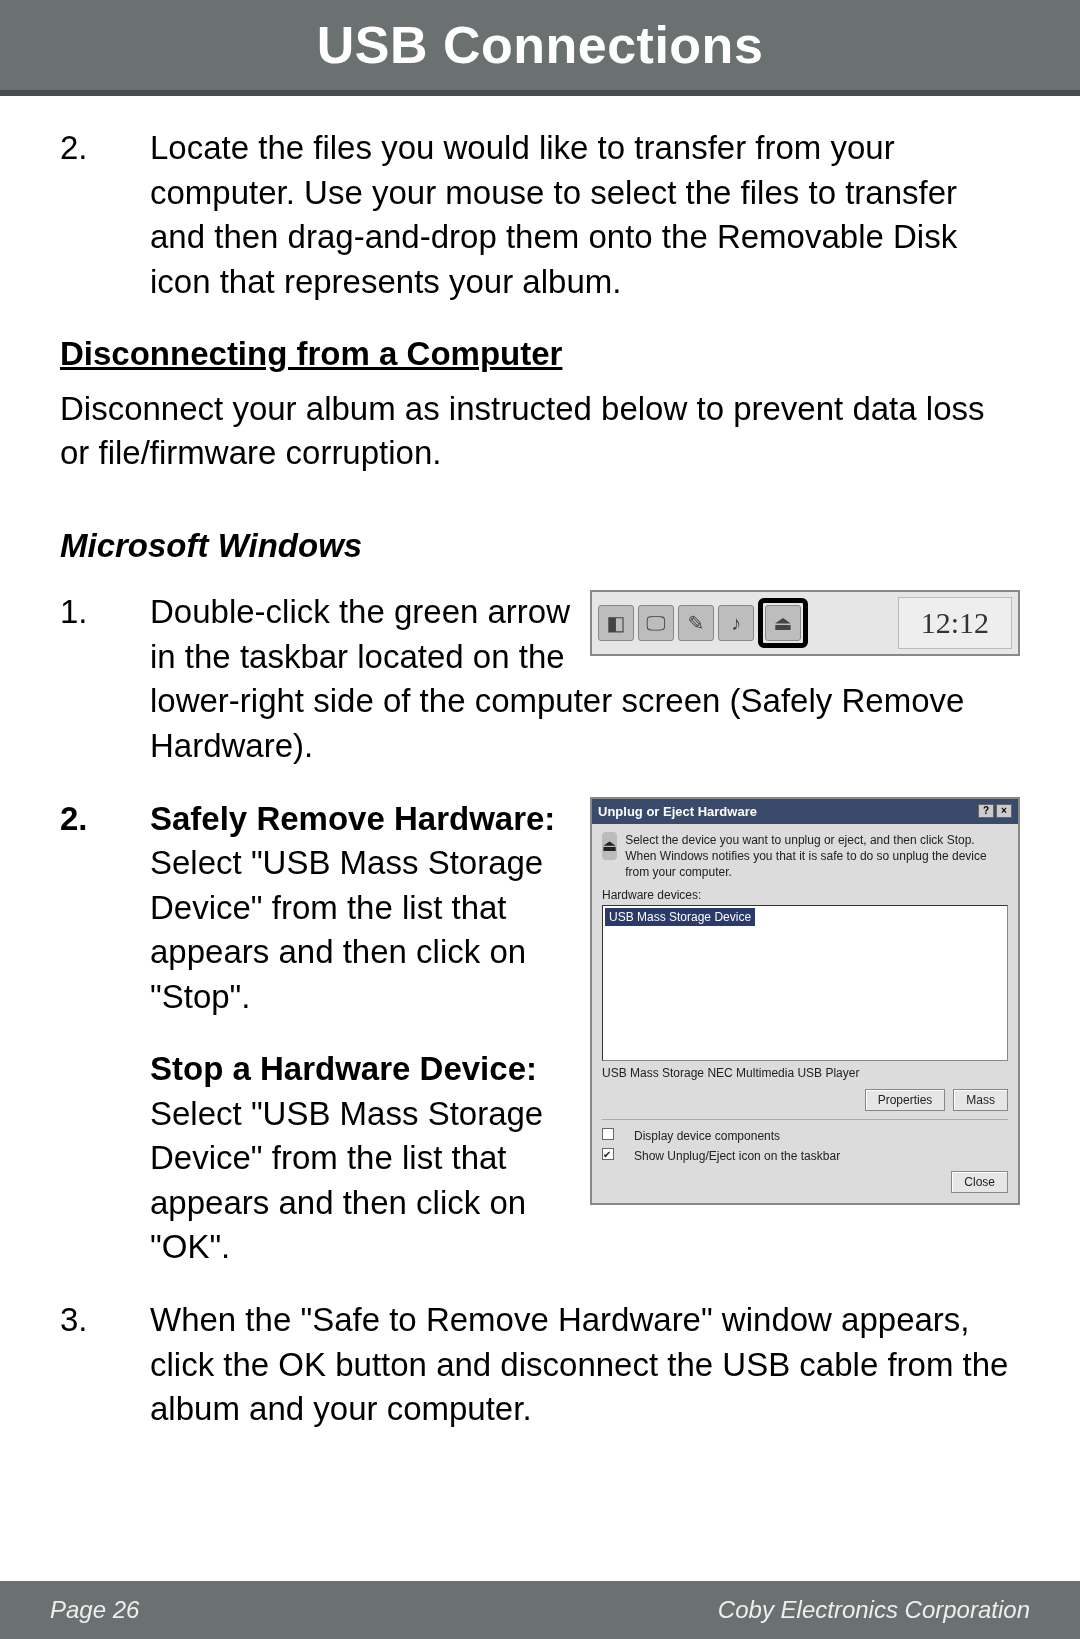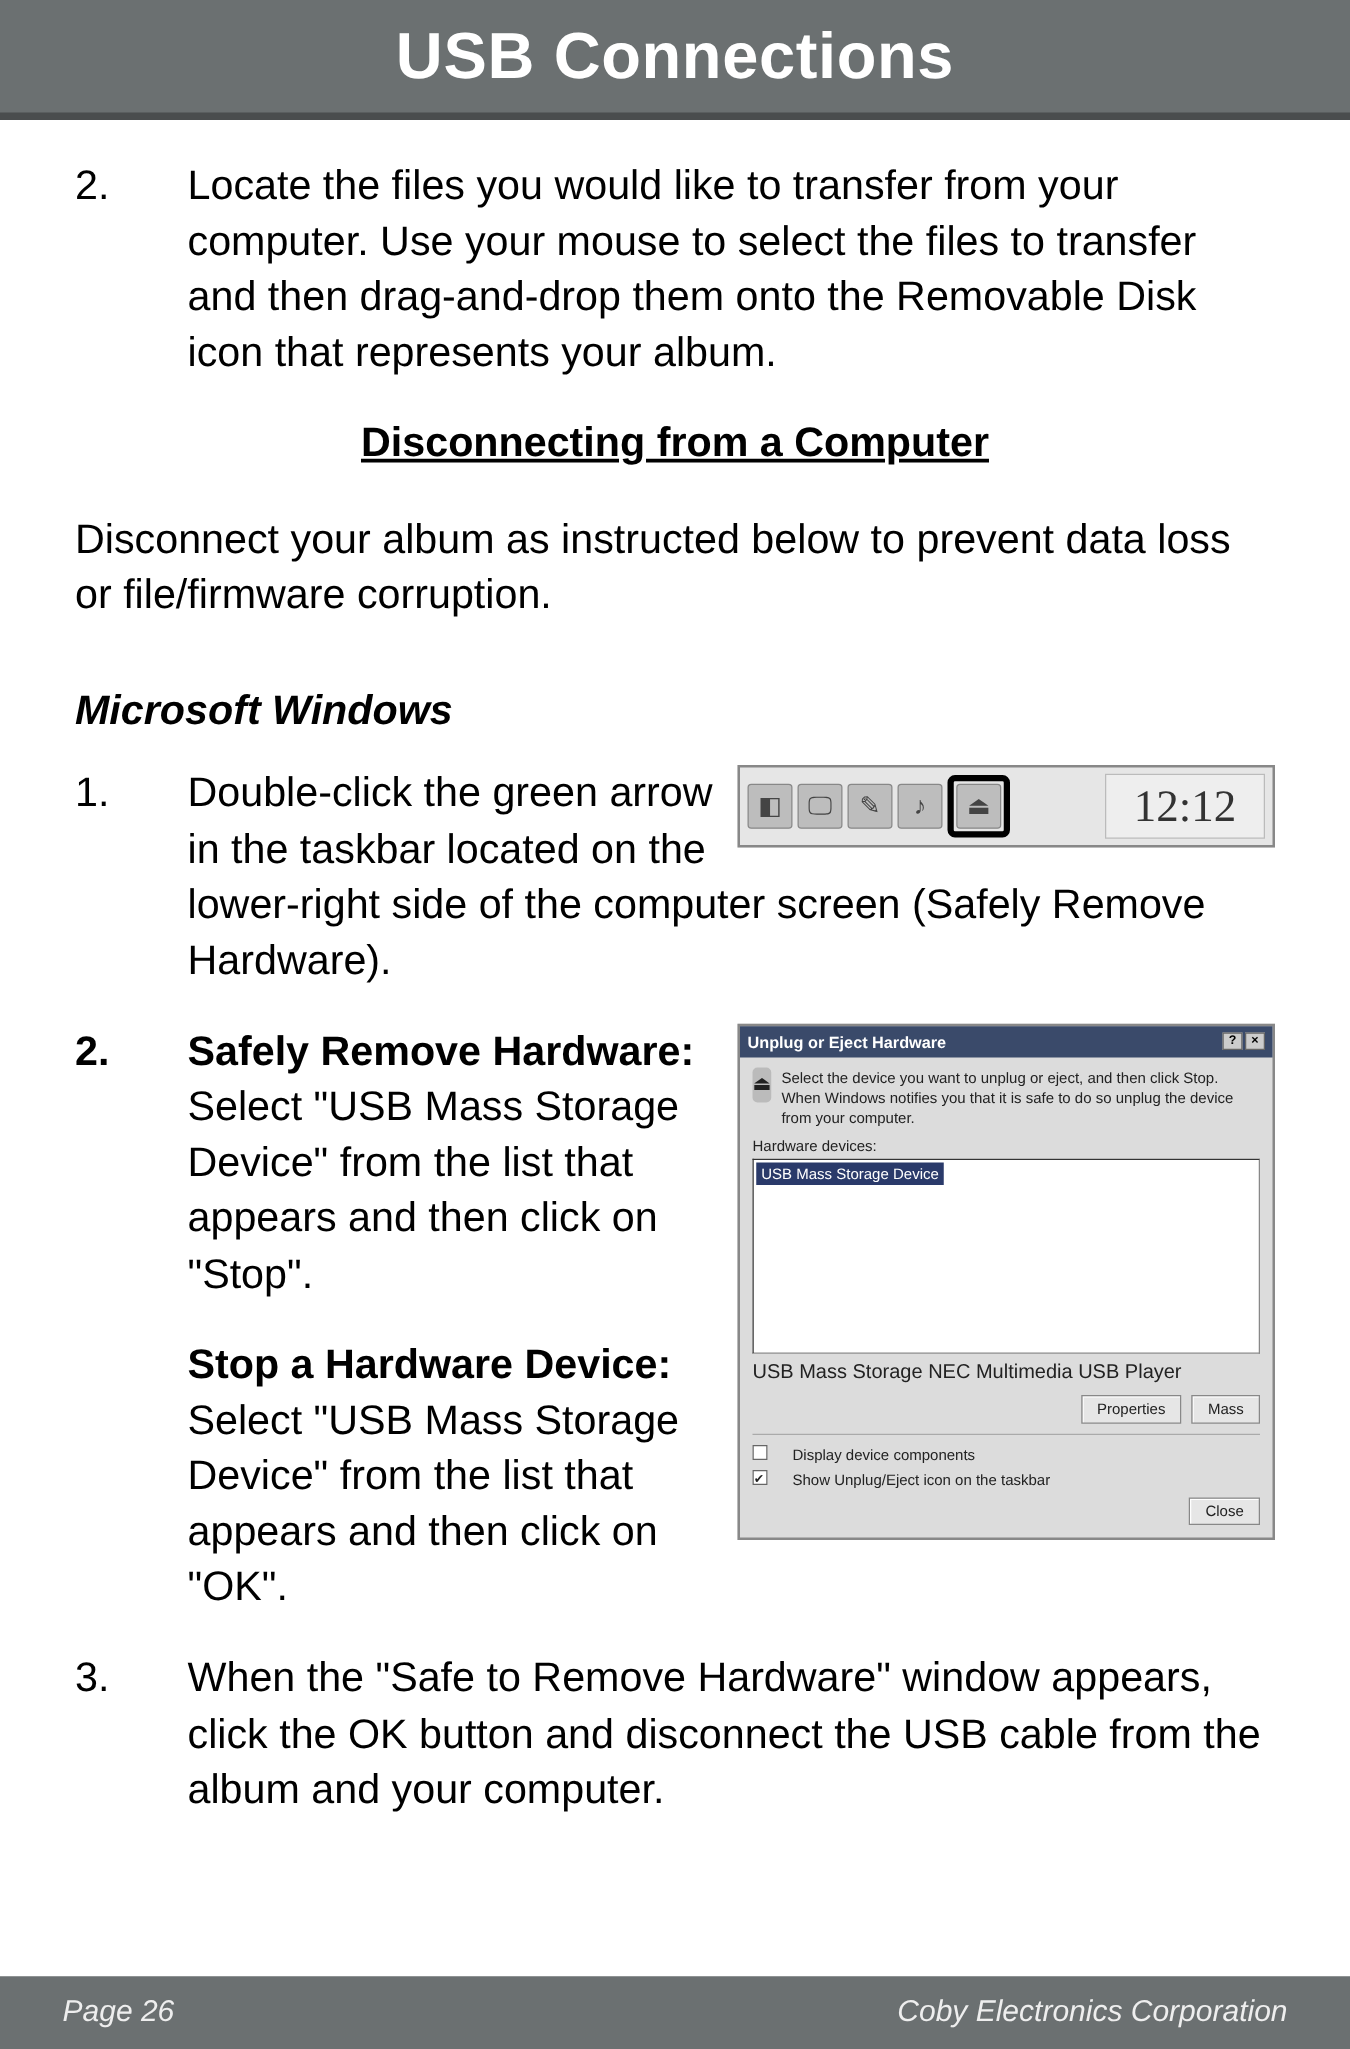--- a/index.html
+++ b/index.html
@@ -4,40 +4,40 @@
 <style>
   * { box-sizing: border-box; margin: 0; padding: 0; }
   html, body { width: 1080px; height: 1639px; background: #fff; font-family: Arial, Helvetica, sans-serif; color: #000; }
   .page { width: 1080px; height: 1639px; display: flex; flex-direction: column; }
   .header-bar { background: #6b7071; height: 96px; display: flex; align-items: center; justify-content: center; border-bottom: 6px solid #4a4d4e; }
   .header-bar h1 { color: #fff; font-size: 52px; font-weight: bold; font-family: "Century Gothic", "Trebuchet MS", Arial, sans-serif; letter-spacing: 0.5px; }
   .content { flex: 1; padding: 30px 60px 10px 60px; font-size: 33px; line-height: 1.35; }
   .ol-item { display: flex; margin-bottom: 28px; }
   .ol-num { width: 90px; flex-shrink: 0; }
   .ol-body { flex: 1; }
-  .section-heading { font-family: "Century Gothic", "Trebuchet MS", Arial, sans-serif; font-weight: bold; text-decoration: underline; font-size: 33px; margin-top: 18px; margin-bottom: 32px; text-align: center; }
+  .section-heading { font-family: "Century Gothic", "Trebuchet MS", Arial, sans-serif; font-weight: bold; text-decoration: underline; font-size: 33px; margin-top: 18px; margin-bottom: 10px; }
   .sub-heading { font-family: "Century Gothic", "Trebuchet MS", Arial, sans-serif; font-style: italic; font-weight: bold; font-size: 33px; margin-top: 48px; margin-bottom: 22px; }
   .para { margin-bottom: 20px; }
   .bold { font-weight: bold; }
   .float-img { float: right; margin-left: 12px; margin-bottom: 6px; }
   .taskbar { width: 430px; height: 66px; border: 2px solid #888; background: #e6e6e6; display: flex; align-items: center; padding: 4px 6px; gap: 4px; }
   .taskbar .tray-icon { width: 36px; height: 36px; background: #bdbdbd; border: 1px solid #888; border-radius: 3px; display:flex; align-items:center; justify-content:center; font-size:20px; color:#444; }
   .taskbar .highlight { border: 5px solid #000; border-radius: 6px; padding: 2px; }
-  .taskbar .clock { margin-left: auto; padding: 0 22px; font-family: "Times New Roman", serif; font-size: 36px; color: #333; background:#eee; border:1px solid #bbb; height:52px; display:flex; align-items:center;}
+  .taskbar .clock { margin-left: auto; padding: 0 22px; font-family: "Times New Roman", serif; font-size: 30px; color: #333; background:#eee; border:1px solid #bbb; height:52px; display:flex; align-items:center;}
   .dialog { width: 430px; border: 2px solid #888; background: #dcdcdc; font-size: 12px; color: #222; font-family: Tahoma, Arial, sans-serif; }
   .dialog .titlebar { background: #3a4a6a; color: #fff; padding: 4px 6px; display: flex; align-items: center; justify-content: space-between; font-weight: bold; font-size: 13px; }
   .dialog .titlebar .win-btns { display:flex; gap:2px; }
   .dialog .titlebar .win-btn { width:16px; height:14px; background:#ccc; border:1px solid #666; font-size:10px; text-align:center; line-height:12px; color:#000;}
   .dialog .body { padding: 8px 10px 10px 10px; }
   .dialog .instr { display:flex; gap:8px; margin-bottom:6px; }
   .dialog .instr .eject { width:28px; height:28px; background:#bbb; border-radius:4px; display:flex;align-items:center;justify-content:center;font-size:16px;}
   .dialog .label { font-size: 12px; margin: 6px 0 2px 0; }
   .dialog .listbox { background: #fff; border: 1px inset #888; height: 156px; padding: 2px; overflow: hidden; }
   .dialog .list-item { background: #2a3a6a; color: #fff; padding: 1px 4px; font-size: 12px; display:inline-block;}
-  .dialog .below { margin-top: 4px; font-size: 16px; }
+  .dialog .below { margin-top: 4px; font-size: 12px; }
   .dialog .btn-row { display: flex; justify-content: flex-end; gap: 8px; margin-top: 8px; align-items: flex-end; }
   .dialog .btn { background: #e6e6e6; border: 1px solid #888; padding: 2px 12px; font-size: 12px; box-shadow: 1px 1px 0 #fff inset; }
   .dialog hr { margin: 8px 0; border: none; border-top: 1px solid #aaa; }
   .dialog .chk-row { display:flex; gap:20px; font-size:12px; margin-top:4px;}
   .dialog .chk { width:12px; height:12px; border:1px solid #666; background:#fff; display:inline-block;}
   .dialog .chk.checked::after { content:"✔"; font-size:10px; position:relative; top:-3px; left:0px; }
   .dialog .close-row { display:flex; justify-content:flex-end; margin-top:6px;}
   .clearfix::after { content:""; display:block; clear:both; }
   .footer { background: #6b7071; height: 58px; display: flex; align-items: center; justify-content: space-between; padding: 0 50px; color: #eee; font-family: "Century Gothic", "Trebuchet MS", Arial, sans-serif; font-style: italic; font-size: 24px; margin-top: 48px; }
 </style>

